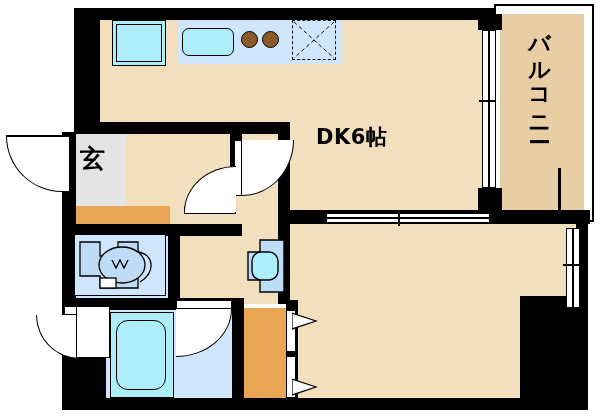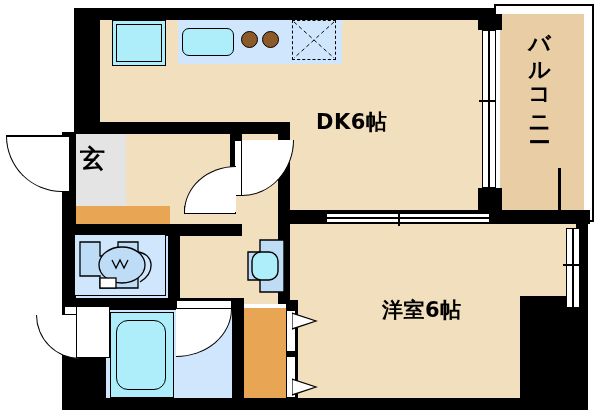--- a/index.html
+++ b/index.html
@@ -233,22 +233,21 @@
     <svg width="26" height="18" viewBox="0 0 26 18" aria-hidden="true">
       <path d="M0,1 L24,9 L0,17 Z" fill="#fff" stroke="#000" stroke-width="1.2"></path>
     </svg>
   </div>
   <div class="abs arrow" style="left:292px; top:378px; width:26px; height:18px;">
     <svg width="26" height="18" viewBox="0 0 26 18" aria-hidden="true">
       <path d="M0,1 L24,9 L0,17 Z" fill="#fff" stroke="#000" stroke-width="1.2"></path>
     </svg>
   </div>
 
-  <div class="abs label label-dk" style="left:316px; top:108px;">DK6帖</div>
-
-  <div class="abs label label-room" style="left:382px; top:296px;">洋室6帖</div>
+  <div class="abs label label-dk" style="left:316px; top:123px;">DK6帖</div>
+
 
 
   <div class="abs label label-gen" style="left:80px; top:142px;">玄</div>
 
   <div class="abs label label-bal" style="left:526px; top:18px;">バルコニー</div>
 
 </div>
 
 </body></html>

